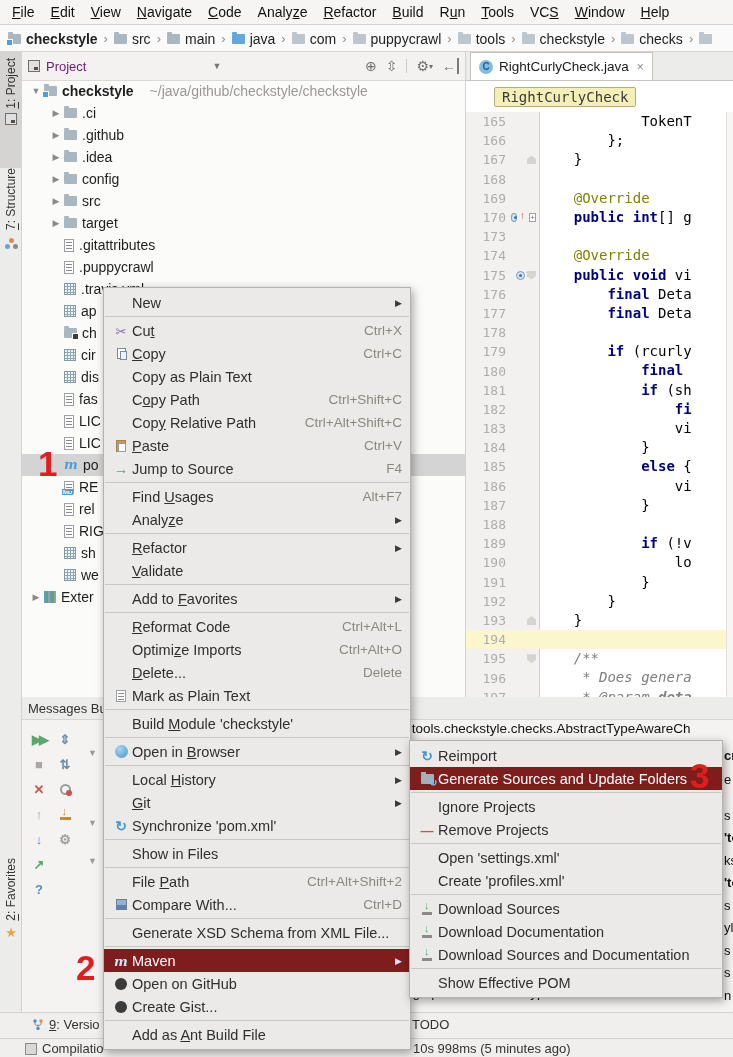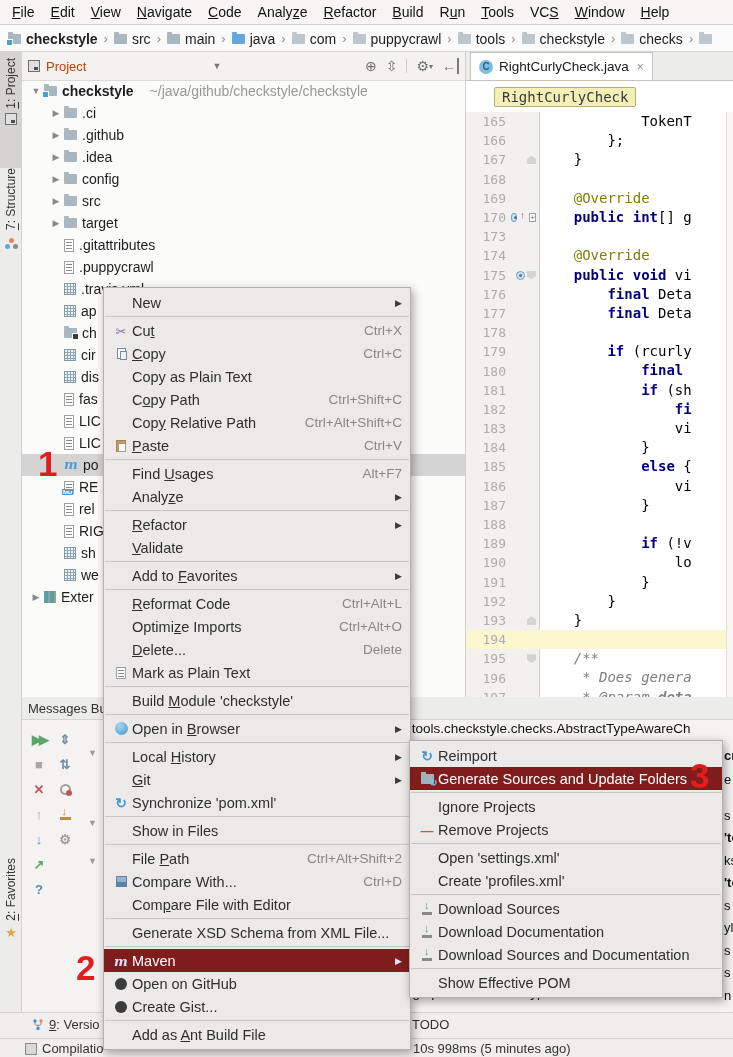--- a/index.html
+++ b/index.html
@@ -42,21 +42,21 @@
   .stab.active{background:#d6d4d2;}
   .wicon{width:10px;height:10px;border:1px solid #6f6f6f;position:relative;background:#e0e0e0;}
   .wicon::after{content:"";position:absolute;right:1px;bottom:1px;width:4px;height:3px;background:#4f4f4f;}
   .sticon{width:5px;height:5px;border-radius:50%;background:#e0885a;position:relative;margin:4px 0;}
   .sticon::before{content:"";position:absolute;left:-4px;top:6px;width:5px;height:5px;border-radius:50%;background:#6aa1d8;}
   .sticon::after{content:"";position:absolute;left:4px;top:6px;width:5px;height:5px;border-radius:50%;background:#8a8a8a;}
   .star{color:#e8a33d;font-size:13px;}
   
   #ppanel{position:absolute;left:22px;top:52px;width:444px;height:645px;background:#fbfbfa;border-right:1px solid #d5d2ce;box-sizing:border-box;}
   #phead{height:28px;background:#f3f2f1;border-bottom:1px solid #ddd9d5;display:flex;align-items:center;padding:0 6px;gap:6px;}
-  #phead .ptitle{font-size:13px;color:#c2410c;}
+  #phead .ptitle{font-size:13px;color:#701a75;}
   #phead .pdrop{color:#777;font-size:9px;margin-left:120px;}
   #phead .hicons{margin-left:auto;display:flex;align-items:center;gap:9px;color:#6f6f6f;font-size:14px;}
   .hic{display:inline-flex;align-items:center;}
   .hsep{width:1px;height:14px;background:#ccc;}
   #ptree{position:absolute;left:0;top:28px;right:0;bottom:0;overflow:hidden;}
   .trow{height:22px;display:flex;align-items:center;font-size:14px;color:#1e1e1e;white-space:nowrap;}
   .trow.sel{background:#d4d4d4;}
   .tarrow{width:12px;text-align:center;color:#8a8a8a;font-size:9px;flex:none;}
   .ticon{margin:0 5px 0 2px;display:inline-flex;flex:none;}
   .tpath{color:#9a9894;margin-left:16px;}
@@ -712,20 +712,27 @@
         <span class="mlbl">Cop<u>y</u> Relative Path</span>
         <span class="msc">Ctrl+Alt+Shift+C</span>
       </div>
       <div class="mi">
         <span class="mic">
           <span class="ic-paste"></span>
         </span>
         <span class="mlbl"><u>P</u>aste</span>
         <span class="msc">Ctrl+V</span>
       </div>
+      <div class="mi">
+        <span class="mic">
+          <span class="ic-jump"></span>
+        </span>
+        <span class="mlbl">Jump to Source</span>
+        <span class="msc">F4</span>
+      </div>
       <div class="msep"></div>
       <div class="mi">
         <span class="mic"></span>
         <span class="mlbl">Find <u>U</u>sages</span>
         <span class="msc">Alt+F7</span>
       </div>
       <div class="mi">
         <span class="mic"></span>
         <span class="mlbl">Analy<u>z</u>e</span>
         <span class="marr" style="margin-left: auto;">▶</span>
@@ -808,24 +815,20 @@
         <span class="mic"></span>
         <span class="mlbl">File <u>P</u>ath</span>
         <span class="msc">Ctrl+Alt+Shift+2</span>
       </div>
       <div class="mi">
         <span class="mic">
           <span class="ic-compare"></span>
         </span>
         <span class="mlbl">Compare With...</span>
         <span class="msc">Ctrl+D</span>
-      </div>
-      <div class="mi">
-        <span class="mic"></span>
-        <span class="mlbl">Com<u>p</u>are File with Editor</span>
       </div>
       <div class="msep"></div>
       <div class="mi">
         <span class="mic"></span>
         <span class="mlbl">Generate XSD Schema from XML File...</span>
       </div>
       <div class="msep"></div>
       <div class="mi sel">
         <span class="mic">
           <span class="ic-maven"></span>

